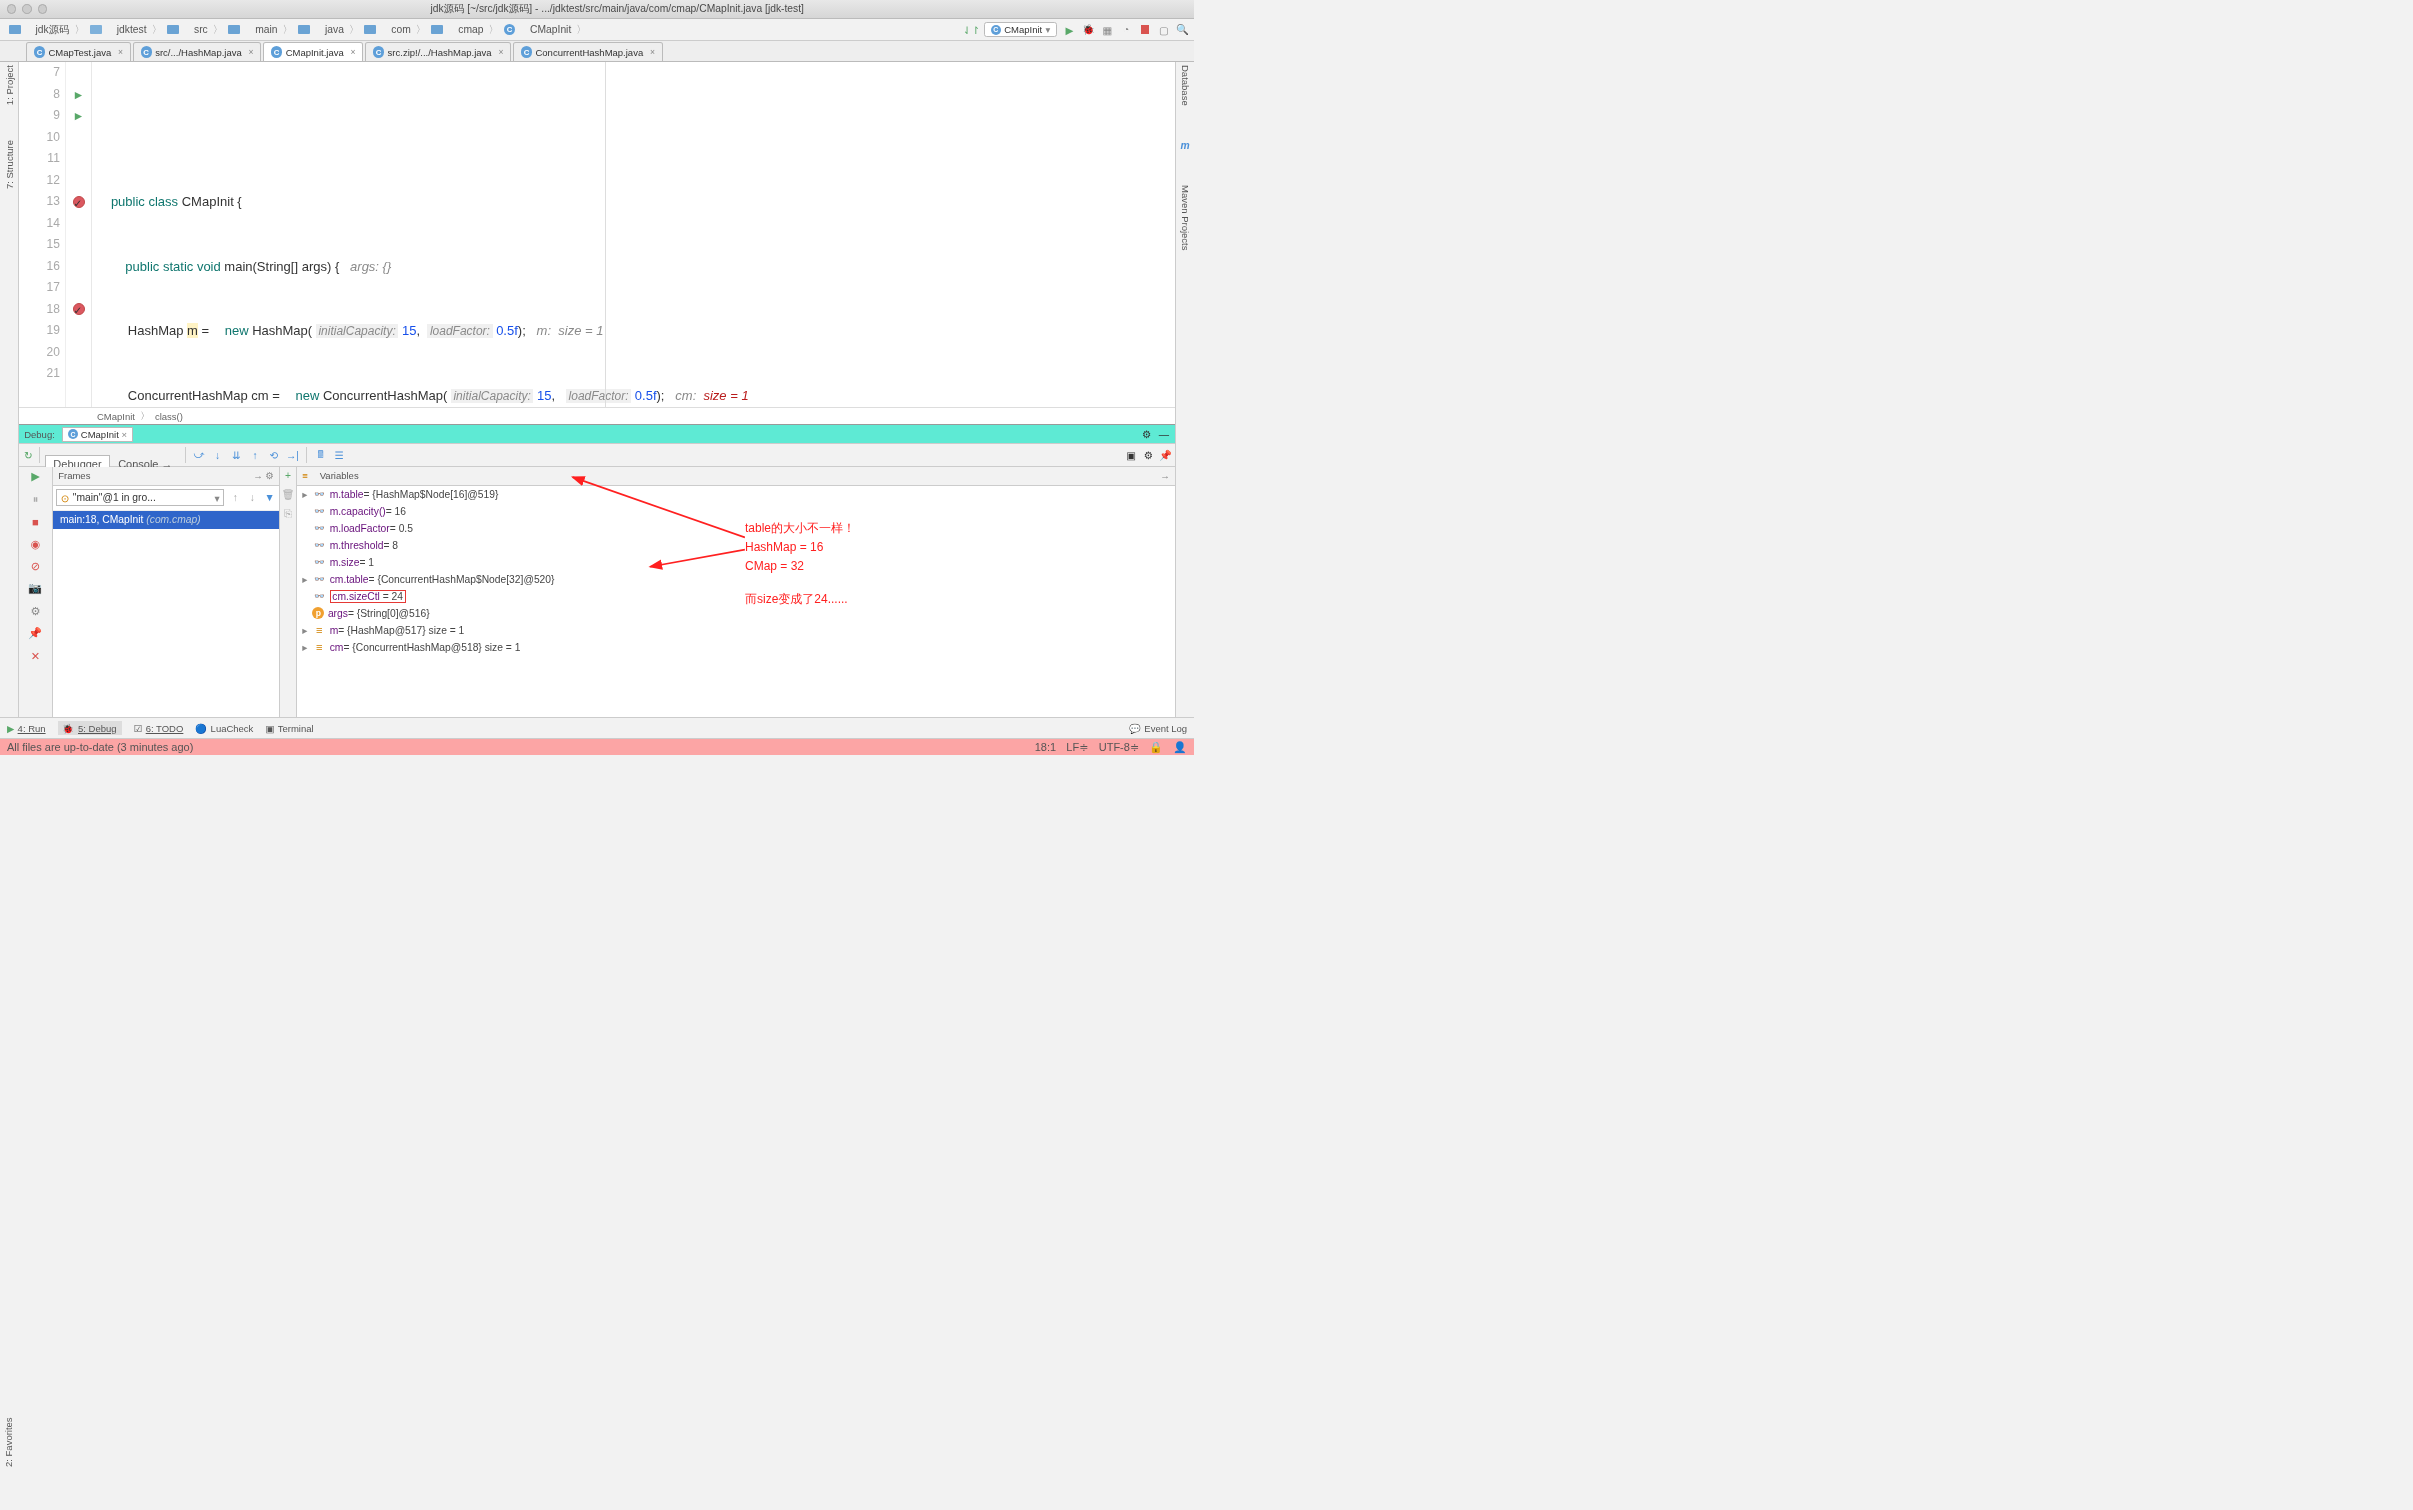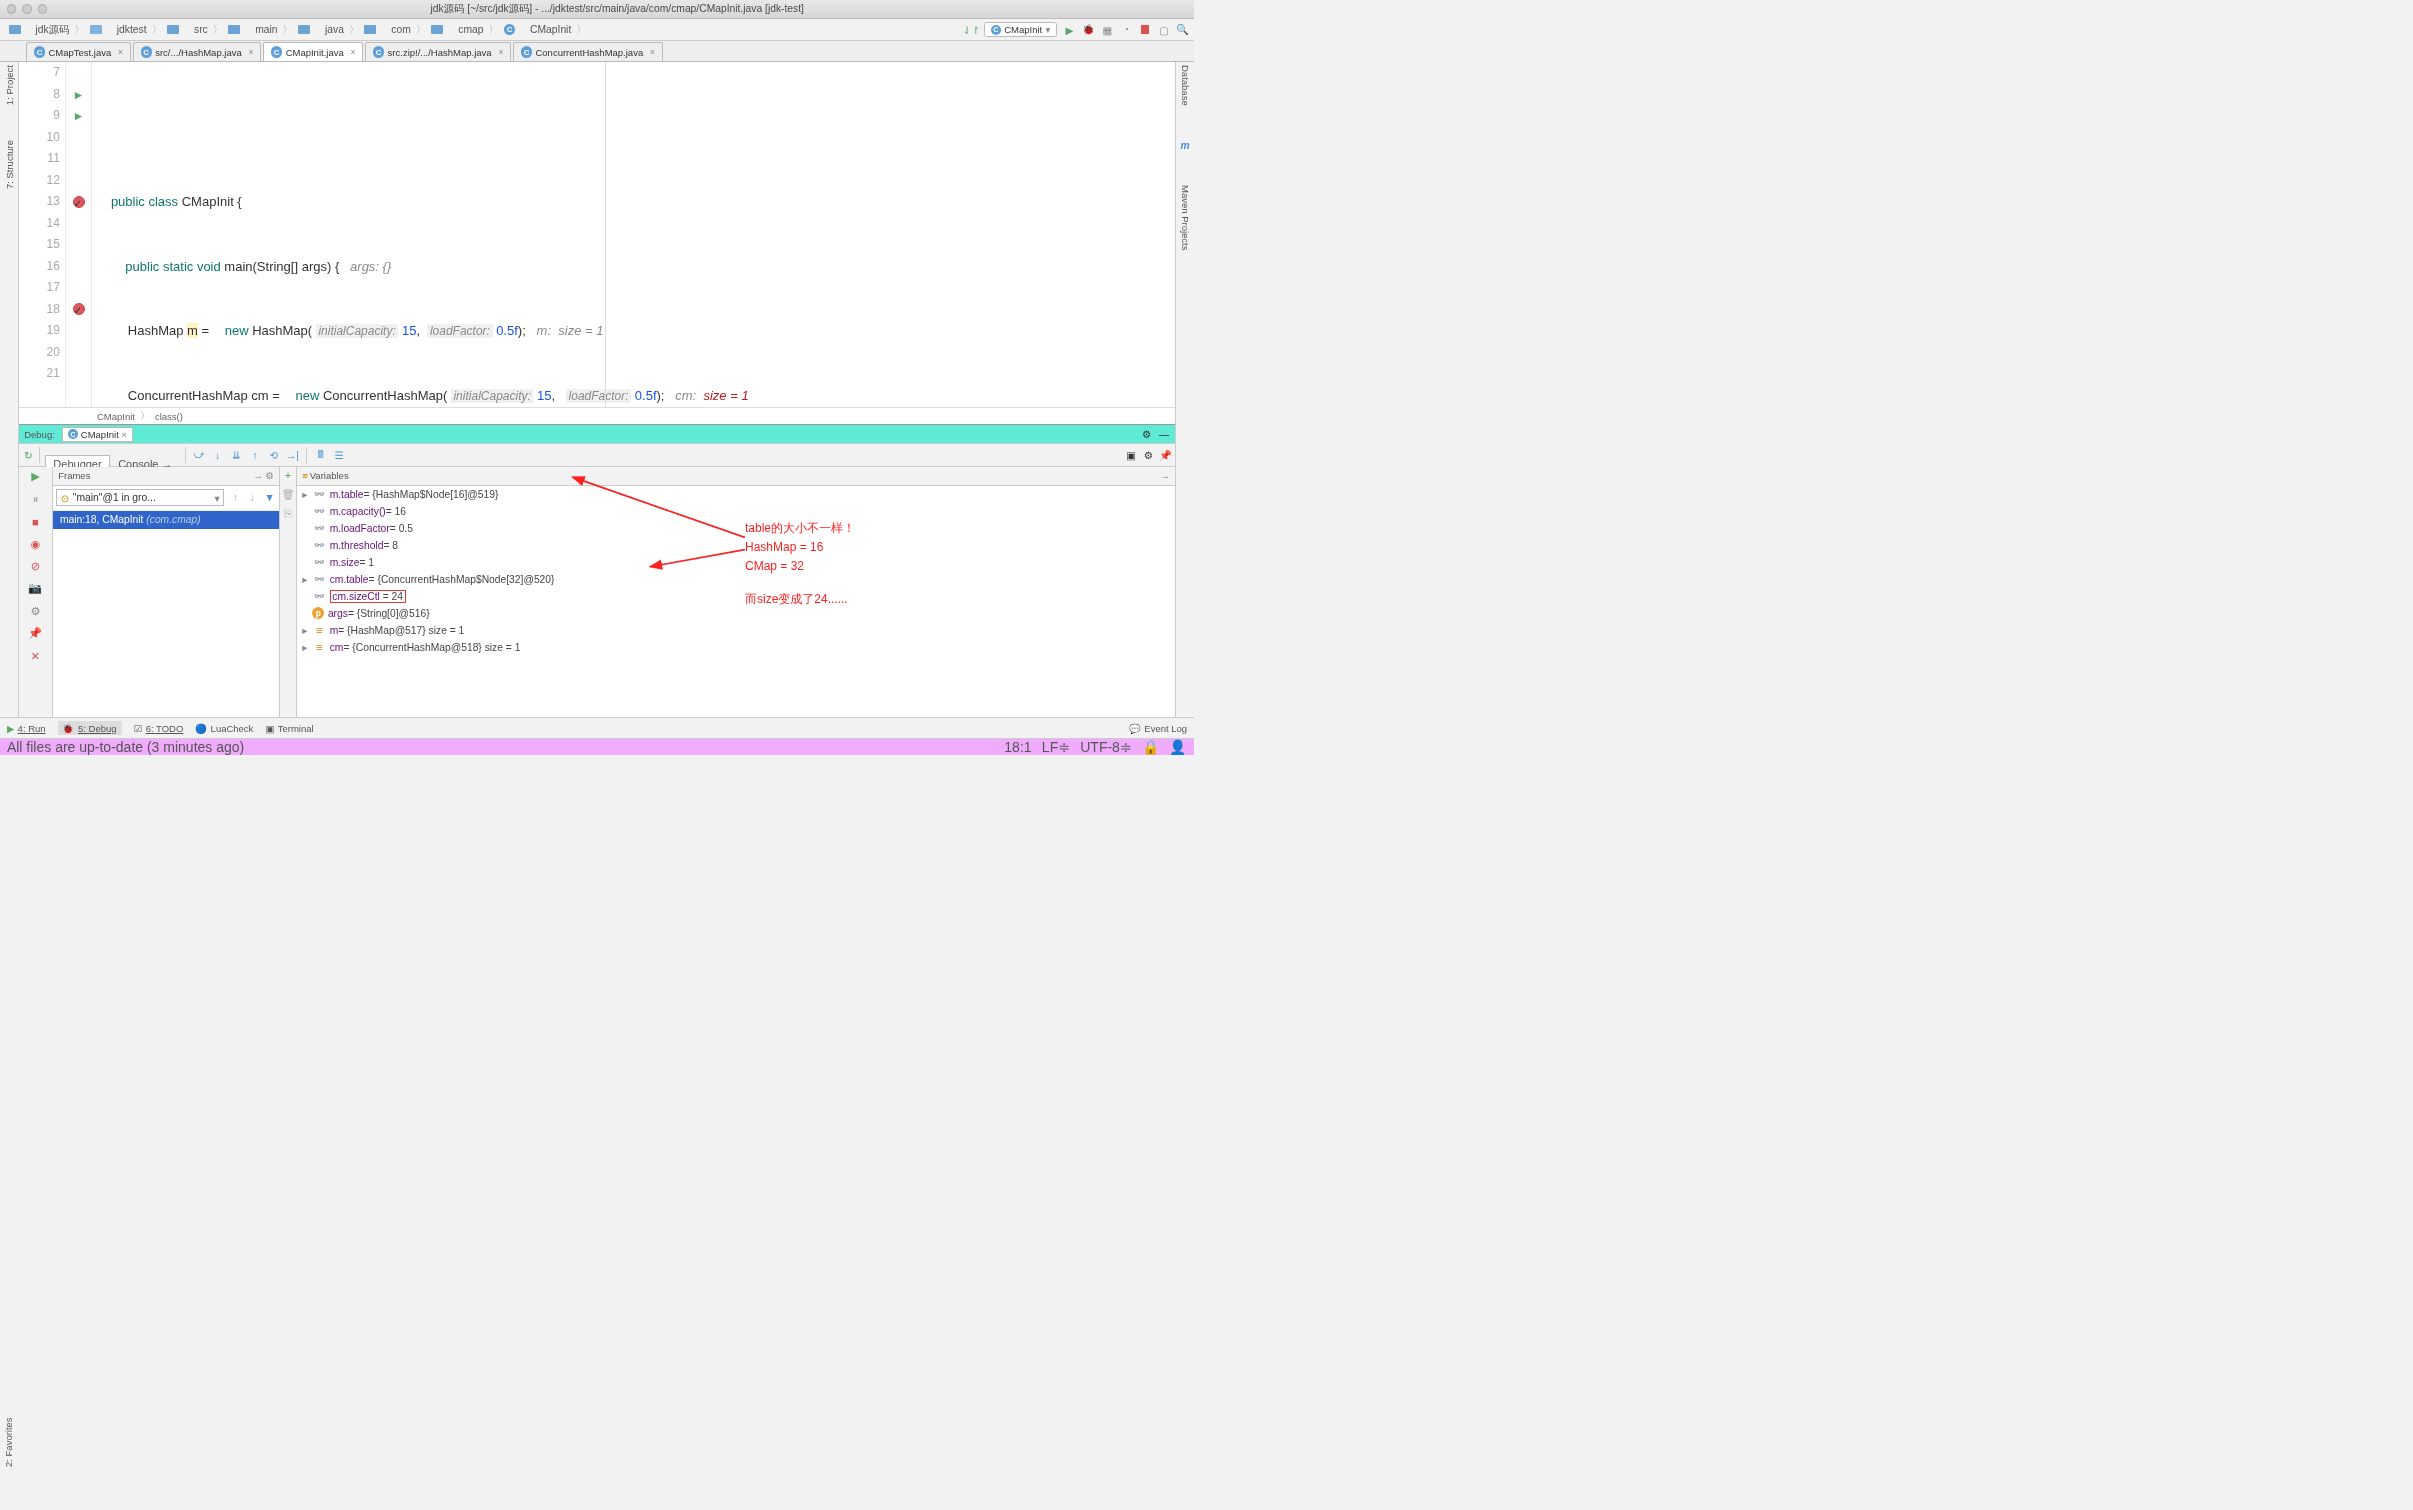--- a/index.html
+++ b/index.html
@@ -69,21 +69,21 @@
 .debugtools { height: 22.4px; display: flex; align-items: center; padding: 0 3.4px; gap: 1.7px; border-bottom: 0.9px solid #ccc; background: #f2f2f2; }
 .debugtools .tab2 { padding: 1.7px 6.9px; font-size: 11px; color: #555; margin-top: 18px; }
 .debugtools .tab2.active { background: #fff; border: 0.9px solid #bbb; }
 .debugtools .sep { width: 0.9px; height: 15.5px; background: #ccc; margin: 0 3.4px; }
 .tbtn { width: 17px; height: 17px; display: flex; align-items: center; justify-content: center; color: #4a90d9; }
 
 .debugbody { flex: 1; display: flex; min-height: 0; }
 .dbgleft { width: 34px; background: #f2f2f2; border-right: 0.9px solid #ccc; display: flex; flex-direction: column; align-items: center; padding-top: 3.4px; gap: 8.6px; }
 .dbgleft .b { width: 13.8px; height: 13.8px; display: flex; align-items: center; justify-content: center; font-size: 11.2px; }
 .frames { width: 227px; border-right: 0.9px solid #ccc; background: #fff; display: flex; flex-direction: column; }
-.paneltitle { height: 19px; background: #f2f2f2; border-bottom: 0.9px solid #ccc; font-size: 9.5px; color: #555; display: flex; align-items: center; padding: 0 5.2px; gap: 2px; }
+.paneltitle { height: 19px; background: #f2f2f2; border-bottom: 0.9px solid #ccc; font-size: 9.5px; color: #555; display: flex; align-items: center; padding: 0 5.2px; gap: 12px; }
 .frow { background: #2f65ca; color: #fff; padding: 3.4px 6.9px; font-size: 10.3px; }
 .frow .pkg { color: #bcd; font-style: italic; }
 .frames-tools { display: flex; align-items: center; gap: 5.2px; padding: 3.4px; border-bottom: 0.9px solid #eee; }
 
 .vars { flex: 1; background: #fff; position: relative; }
 .vrow { display: flex; align-items: center; height: 17px; font-size: 10.3px; padding-left: 5.2px; }
 .vexp { width: 10.3px; color: #888; }
 .vic { width: 13.8px; height: 13.8px; display: inline-flex; align-items: center; justify-content: center; font-size: 8.6px; margin-right: 3.4px; }
 .vic.green { color: #59a869; }
 .vic.orange { width: 12px; height: 12px; border-radius: 50%; background: #f0a030; color: #fff; font-weight: bold; }
@@ -92,21 +92,21 @@
 .vval { color: #444; }
 .redbox { border: 1.7px solid #e53935; padding: 0 1.7px; }
 
 .annotations { position: absolute; left: 448px; top: 52px; color: #ff2020; font-size: 12px; font-weight: 500; line-height: 19px; }
 
 
 .bottombar { height: 20.7px; background: #f2f2f2; border-top: 0.9px solid #ccc; display: flex; align-items: center; padding: 0 6.9px; gap: 12px; font-size: 9.5px; color: #555; }
 .bottombar .item { display: flex; align-items: center; gap: 3.4px; }
 .bottombar .right { margin-left: auto; }
 
-.statusbar { height: 17px; background: #f0abfc; border-top: 0.9px solid #ccc; display: flex; align-items: center; padding: 0 6.9px; font-size: 14px; color: #555; }
+.statusbar { height: 17px; background: #fca5a5; border-top: 0.9px solid #ccc; display: flex; align-items: center; padding: 0 6.9px; font-size: 11px; color: #555; }
 .statusbar .right { margin-left: auto; display: flex; gap: 10.3px; }
 
 svg.arrow-svg { position: absolute; pointer-events: none; }
 </style>
 </head>
 <body>
 
 <div class="titlebar">
   <div class="traffic">
     <div class="dot"></div>

